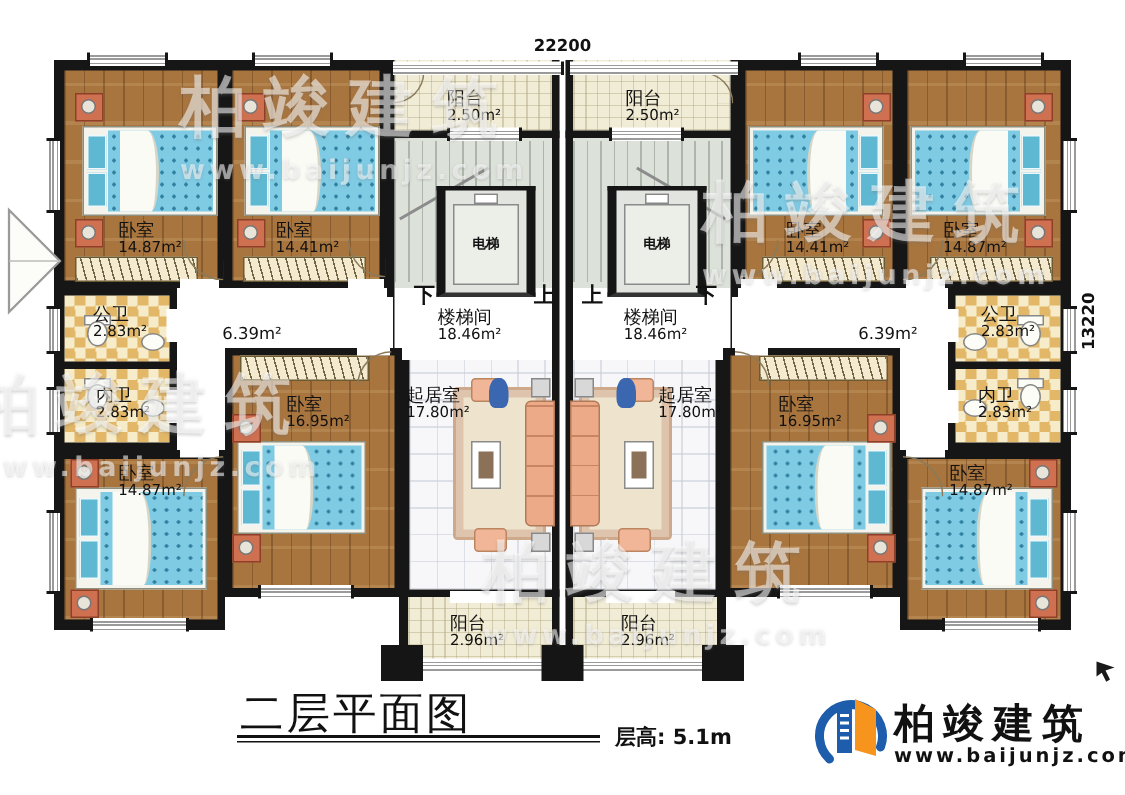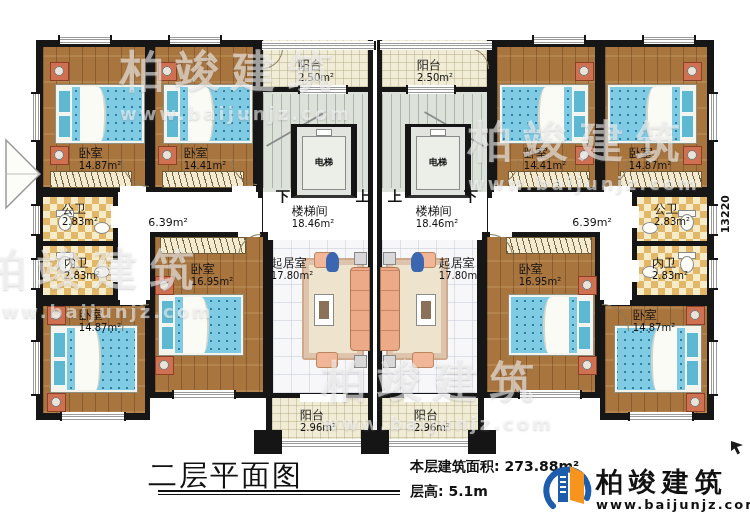--- a/index.html
+++ b/index.html
@@ -381,46 +381,44 @@
 
   <div class="rlabel" style="left:318px;top:408px">
     <span class="rname">阳台</span>
     <span class="rarea">2.96m²</span>
     </div>
   <div class="rlabel" style="left:432px;top:408px">
     <span class="rname">阳台</span>
     <span class="rarea">2.96m²</span>
     </div>
 
+  <div class="dim" style="left:0;right:0;top:24px;text-align:center">22200</div>
   <div class="dim" style="left:719px;top:195px;writing-mode:vertical-rl;transform:rotate(180deg)">13220</div>
 
   <div class="wm" style="left:120px;top:42px">
     <span class="big">柏竣建筑</span>
     <span class="small">www.baijunjz.com</span>
     </div>
   <div class="wm" style="left:468px;top:112px">
     <span class="big">柏竣建筑</span>
     <span class="small">www.baijunjz.com</span>
     </div>
   <div class="wm" style="left:-18px;top:240px">
     <span class="big">柏竣建筑</span>
     <span class="small">www.baijunjz.com</span>
     </div>
   <div class="wm" style="left:322px;top:352px">
     <span class="big">柏竣建筑</span>
     <span class="small">www.baijunjz.com</span>
     </div>
 
-  <div class="tb" id="title-cn" style="left:148px;top:456px">二层平面图</div>
+  <div class="tb" id="title-cn" style="left:160px;top:456px">二层平面图</div>
   <div class="tline" style="left:158px;top:490px;width:242px;height:2px"></div>
   <div class="tline" style="left:158px;top:494px;width:242px;height:1px"></div>
 
-  <div class="tb meta" style="left:410px;top:458px">
-    <span>本层建筑面积:</span>
-    <span>273.88m²</span></div>
   <div class="tb meta" style="left:410px;top:483px">
     <span>层高:</span>
     <span>5.1m</span></div>
 
   <svg style="position:absolute;left:543px;top:460px;z-index:40" width="50" height="56">
     <path d="M10 46 A 21 21 0 1 1 44 38" fill="none" stroke="#1d5dab" stroke-width="6" stroke-linecap="round"></path>
     <rect x="15" y="12" width="10" height="30" fill="#1d5dab"></rect>
     <rect x="17" y="16" width="6" height="2" fill="#fff"></rect>
       <rect x="17" y="21" width="6" height="2" fill="#fff"></rect>
     <rect x="17" y="26" width="6" height="2" fill="#fff"></rect>

